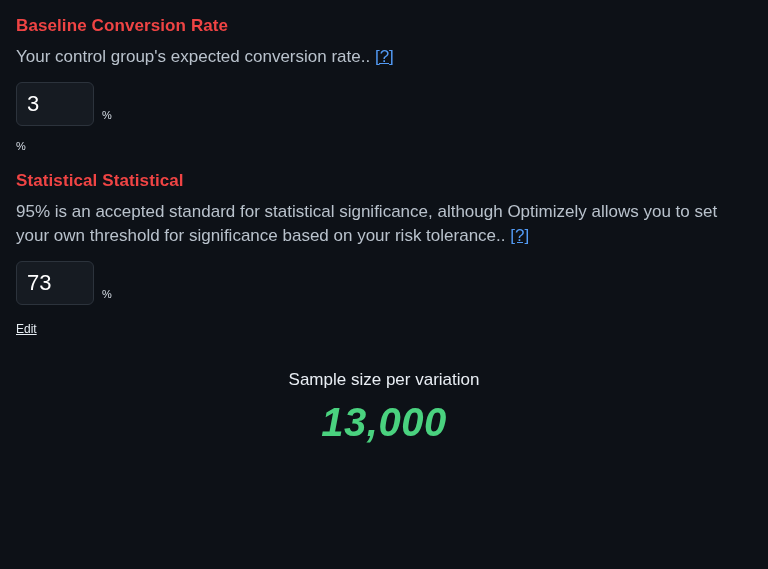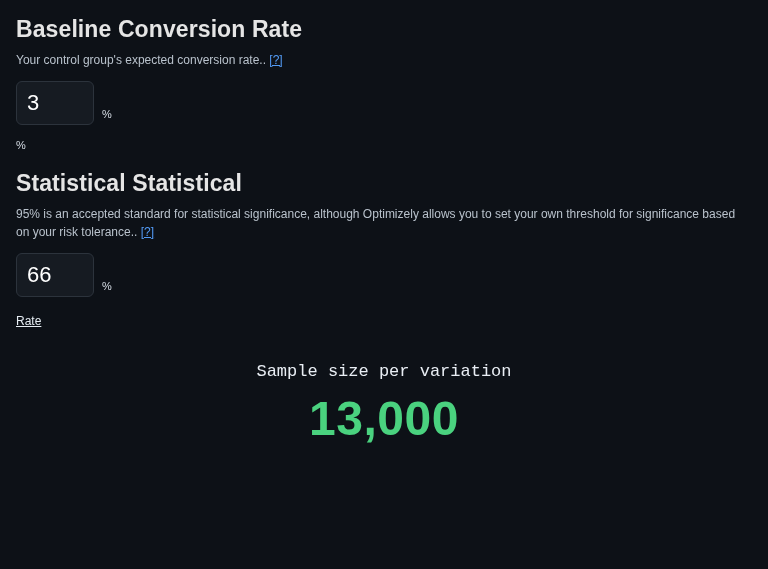--- a/index.html
+++ b/index.html
@@ -15,28 +15,28 @@
     overflow: hidden;
   }
   .page {
     width: 768px;
     height: 569px;
     box-sizing: border-box;
     padding: 16px 16px 0 16px;
     position: relative;
   }
   .section-title {
-    font-size: 23px;
+    font-size: 17px;
     font-weight: 700;
-    color: #e5e5e5;
+    color: #ef4444;
     margin: 0 0 9px 0;
     letter-spacing: 0.1px;
   }
   .section-desc {
-    font-size: 12px;
+    font-size: 17px;
     color: #b9c2cc;
     line-height: 1.45;
     margin: 0 0 12px 0;
     max-width: 730px;
   }
   .help-link {
     color: #539bf5;
     text-decoration: underline;
     cursor: pointer;
   }
@@ -81,27 +81,27 @@
     margin-bottom: 14px;
   }
   .result {
     text-align: center;
     margin-top: 20px;
   }
   .result-label {
     font-size: 17px;
     color: #e9eef4;
     margin-bottom: 10px;
-    font-family: Liberation Mono, monospace;
   }
   .result-value {
-    font-size: 48px;
+    font-size: 40px;
     font-weight: 700;
     color: #4ad27f;
     letter-spacing: 0.5px;
+    font-style: italic;
   }
 </style>
 </head>
 <body>
 
 <div class="page">
 
   <div class="block">
     <h2 class="section-title">Baseline Conversion Rate</h2>
     <p class="section-desc">
@@ -123,25 +123,25 @@
   </div>
 
   <div class="block">
     <h2 class="section-title">Statistical Statistical</h2>
     <p class="section-desc">
       <span>95% is an accepted standard for statistical significance, although Optimizely allows you to set your own threshold for significance based on your risk tolerance..</span>
       <a class="help-link">[?]</a>
     </p>
     <div class="input-row">
       <div class="num-box">
-        <span>66</span>
+        <span>73</span>
       </div>
       <div class="pct">%</div>
     </div>
-    <a class="edit-link">Rate</a>
+    <a class="edit-link">Edit</a>
   </div>
 
   <div class="result">
     <div class="result-label">Sample size per variation</div>
     <div class="result-value">13,000</div>
   </div>
 
 </div>
 
 </body></html>

